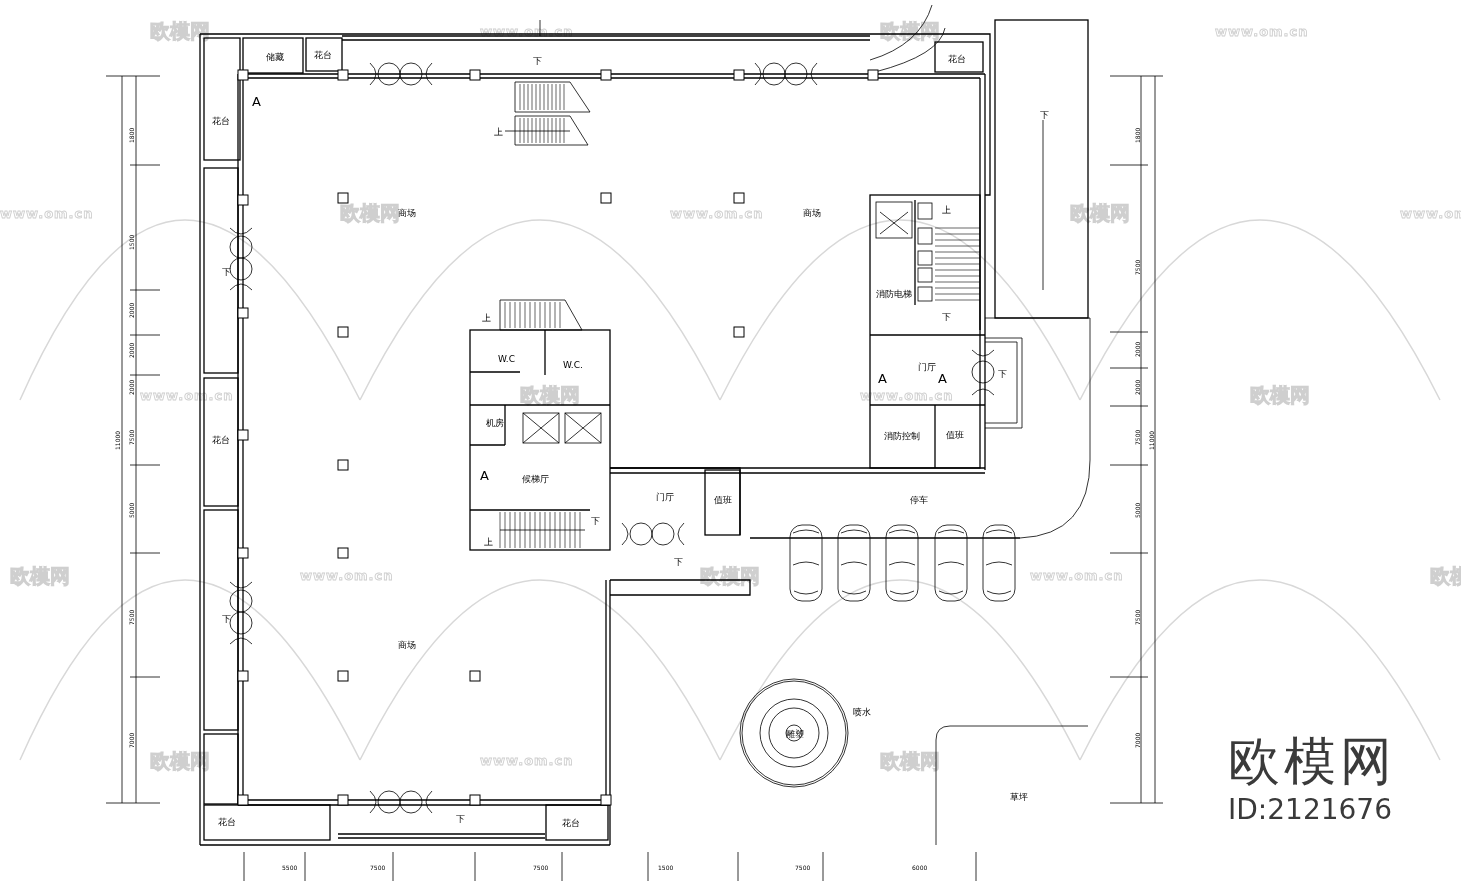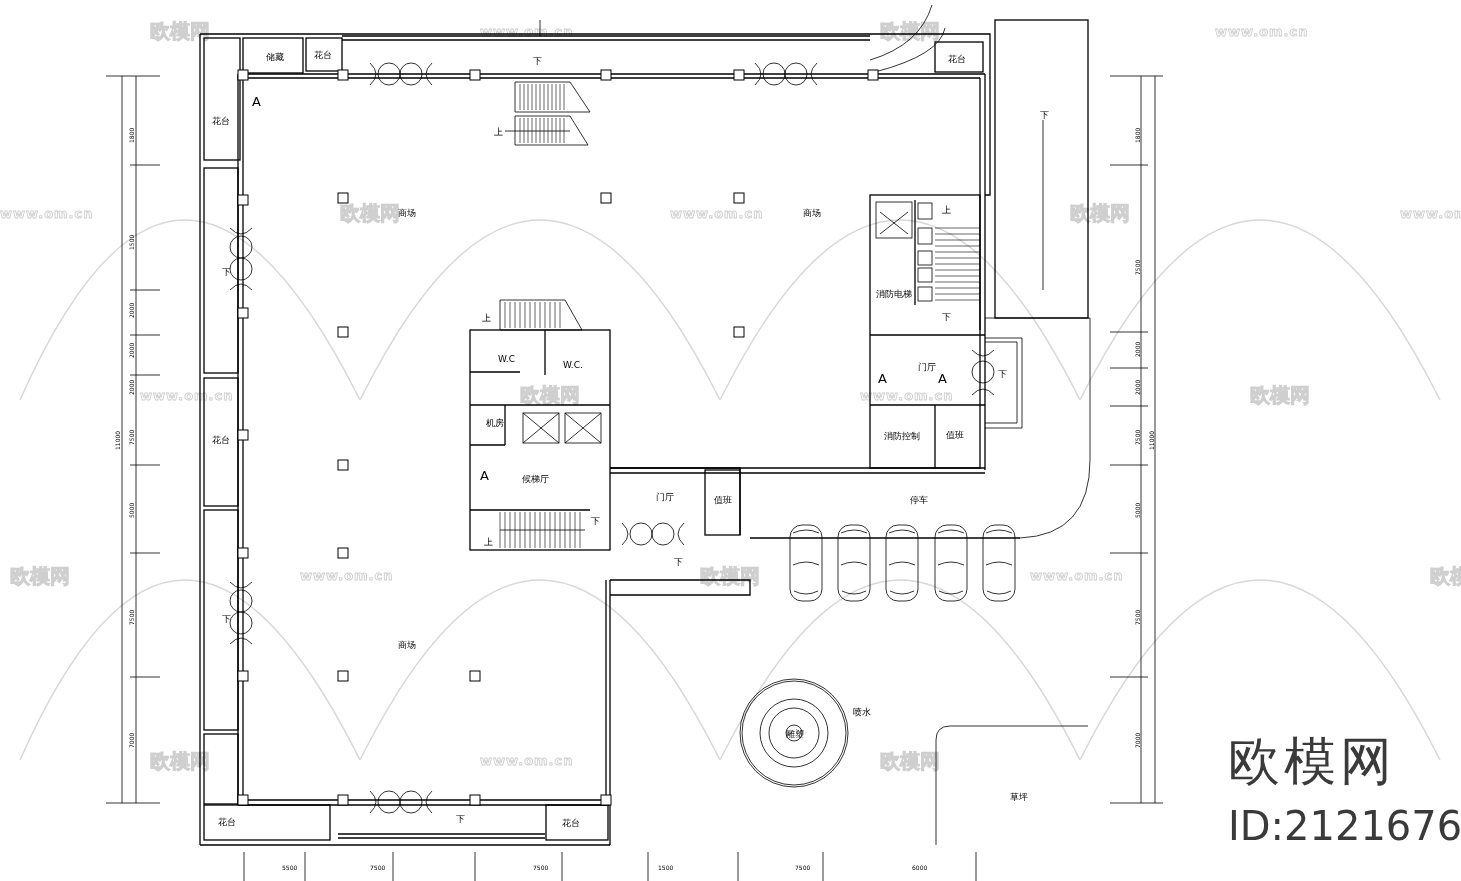--- a/index.html
+++ b/index.html
@@ -8,21 +8,21 @@
   .w{stroke:#000;stroke-width:1.3;fill:none;}
   .t{stroke:#000;stroke-width:0.8;fill:none;}
   .wm{stroke:#d8d8d8;stroke-width:1.5;fill:none;}
   .lbl{font-size:9px;fill:#000;font-family:"DejaVu Sans",sans-serif;}
   .dim{font-size:6px;fill:#000;font-family:"DejaVu Sans",sans-serif;}
   .wmtext{font-size:20px;fill:none;stroke:#cfcfcf;stroke-width:1;font-family:"DejaVu Sans",sans-serif;font-weight:bold;}
   .wmurl{font-size:13px;fill:none;stroke:#cfcfcf;stroke-width:0.9;font-family:"DejaVu Sans",sans-serif;font-weight:bold;letter-spacing:1px;}
   .col{fill:#fff;stroke:#000;stroke-width:1;}
   .brand{position:absolute;left:1228px;top:732px;color:#3a3a3a;font-family:"DejaVu Sans",sans-serif;}
   .brand .name{font-size:52px;line-height:58px;letter-spacing:4px;font-weight:300;}
-  .brand .id{font-size:40px;line-height:40px;margin-top:16px;}
+  .brand .id{font-size:28px;line-height:40px;margin-top:0;}
 </style>
 </head>
 <body>
 
 <svg id="plan" viewBox="0 0 1461 881" xmlns="http://www.w3.org/2000/svg">
 
   <g>
     <path class="wm" d="M20 400 Q180 40 360 400"></path>
     <path class="wm" d="M360 400 Q540 40 720 400"></path>
     <path class="wm" d="M720 400 Q900 40 1080 400"></path>

